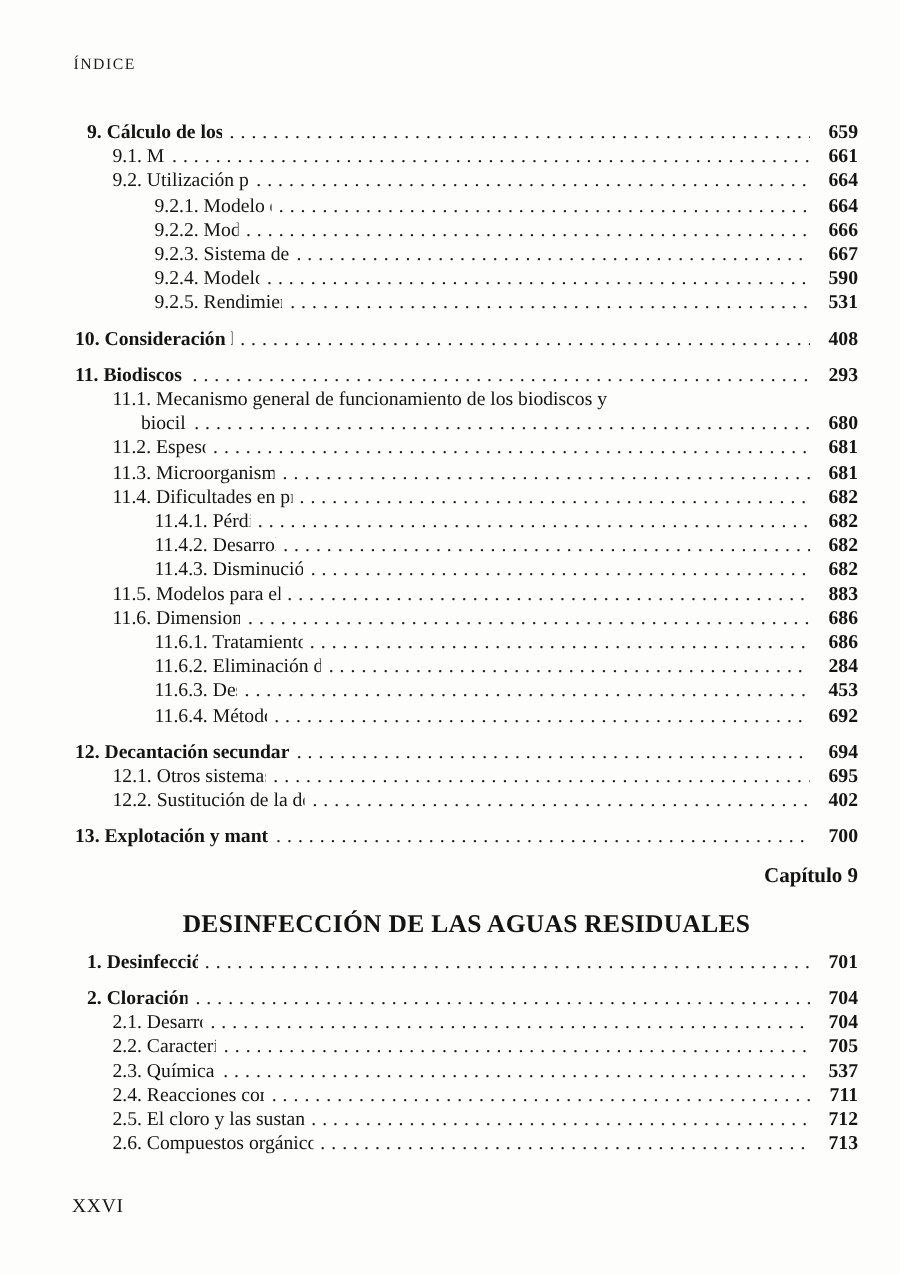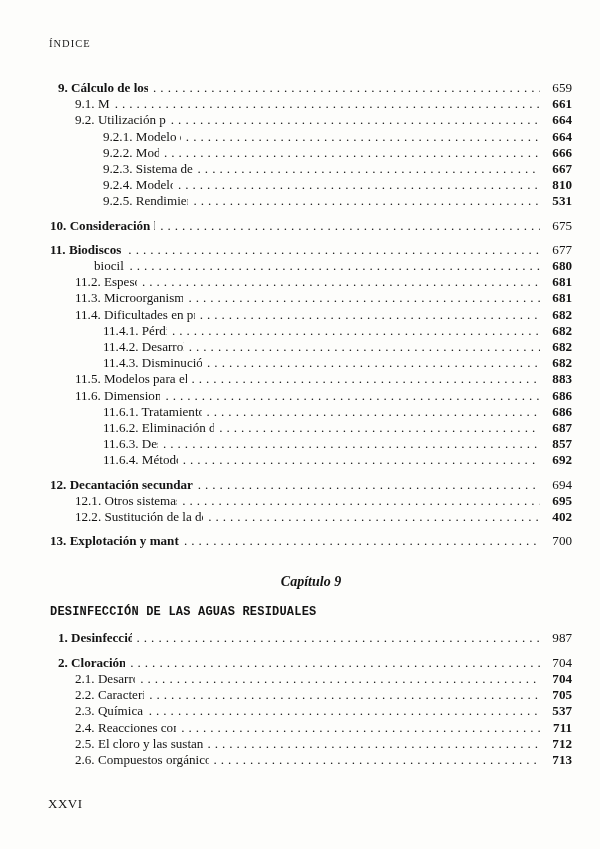--- a/index.html
+++ b/index.html
@@ -54,38 +54,36 @@
   }
   .dots::after {
     content: "....................................................................................................................";
   }
   .pg {
     flex: 0 0 auto;
     min-width: 28px;
     text-align: right;
     font-weight: bold;
   }
-  .row.bold .pg { font-weight: normal; }
+  .row.bold .pg { font-weight: bold; }
   .chapter {
-    text-align: center;
+    text-align: right;
     font-weight: bold;
     font-size: 14px;
     line-height: 18px;
-    margin-top: 24px;
-    font-style: italic;
+    margin-top: 10px;
   }
   .chapter-title {
-    text-align: left;
+    text-align: center;
     font-weight: bold;
-    font-size: 12px;
+    font-size: 17px;
     line-height: 17px;
     margin-top: 13px;
     margin-bottom: 9px;
     letter-spacing: 0.2px;
-    font-family: Liberation Mono, monospace;
   }
   .folio {
     position: absolute;
     top: 784px;
     left: 48px;
     font-size: 13px;
     letter-spacing: 0.5px;
     margin-top: 12px;
   }
 </style>
@@ -122,36 +120,40 @@
     <span class="pg">666</span>
   </div>
       <div class="row lvl3">
     <span class="t">9.2.3. Sistema de cálculo, según la N.R.C.</span>
     <span class="dots"></span>
     <span class="pg">667</span>
   </div>
       <div class="row lvl3">
     <span class="t">9.2.4. Modelo de V. MADERA</span>
     <span class="dots"></span>
-    <span class="pg">810</span>
+    <span class="pg">590</span>
   </div>
       <div class="row lvl3">
     <span class="t">9.2.5. Rendimiento. Fórmula de cálculo</span>
     <span class="dots"></span>
     <span class="pg">531</span>
   </div>
       <div class="row lvl1 bold gap">
     <span class="t">10. Consideración hidráulica de los lechos</span>
     <span class="dots"></span>
-    <span class="pg">675</span>
+    <span class="pg">408</span>
   </div>
       <div class="row lvl1 bold gap">
     <span class="t">11. Biodiscos y biocilindros</span>
     <span class="dots"></span>
-    <span class="pg">677</span>
+    <span class="pg">293</span>
+  </div>
+      <div class="row lvl2">
+    <span class="t">11.1. Mecanismo general de funcionamiento de los biodiscos y</span>
+
   </div>
       <div class="row lvl2 cont">
     <span class="t">biocilindros</span>
     <span class="dots"></span>
     <span class="pg">680</span>
   </div>
       <div class="row lvl2">
     <span class="t">11.2. Espesor del biofilm</span>
     <span class="dots"></span>
     <span class="pg">681</span>
@@ -192,26 +194,26 @@
     <span class="pg">686</span>
   </div>
       <div class="row lvl3">
     <span class="t">11.6.1. Tratamiento para eliminación de D.B.O.</span>
     <span class="dots"></span>
     <span class="pg">686</span>
   </div>
       <div class="row lvl3">
     <span class="t">11.6.2. Eliminación de la D.B.O. y nitrógeno amoniacal</span>
     <span class="dots"></span>
-    <span class="pg">687</span>
+    <span class="pg">284</span>
   </div>
       <div class="row lvl3">
     <span class="t">11.6.3. Desnitrificación</span>
     <span class="dots"></span>
-    <span class="pg">857</span>
+    <span class="pg">453</span>
   </div>
       <div class="row lvl3">
     <span class="t">11.6.4. Método gráfico de cálculo</span>
     <span class="dots"></span>
     <span class="pg">692</span>
   </div>
       <div class="row lvl1 bold gap">
     <span class="t">12. Decantación secundaria para lechos bacterianos y biodiscos</span>
     <span class="dots"></span>
     <span class="pg">694</span>
@@ -229,21 +231,21 @@
       <div class="row lvl1 bold gap">
     <span class="t">13. Explotación y mantenimiento de lechos bacterianos</span>
     <span class="dots"></span>
     <span class="pg">700</span>
   </div>
       <div class="chapter">Capítulo 9</div>
       <div class="chapter-title">DESINFECCIÓN DE LAS AGUAS RESIDUALES</div>
       <div class="row lvl1 bold pad">
     <span class="t">1. Desinfección de las aguas</span>
     <span class="dots"></span>
-    <span class="pg">987</span>
+    <span class="pg">701</span>
   </div>
       <div class="row lvl1 bold gap pad">
     <span class="t">2. Cloración de las aguas</span>
     <span class="dots"></span>
     <span class="pg">704</span>
   </div>
       <div class="row lvl2">
     <span class="t">2.1. Desarrollo histórico</span>
     <span class="dots"></span>
     <span class="pg">704</span>

